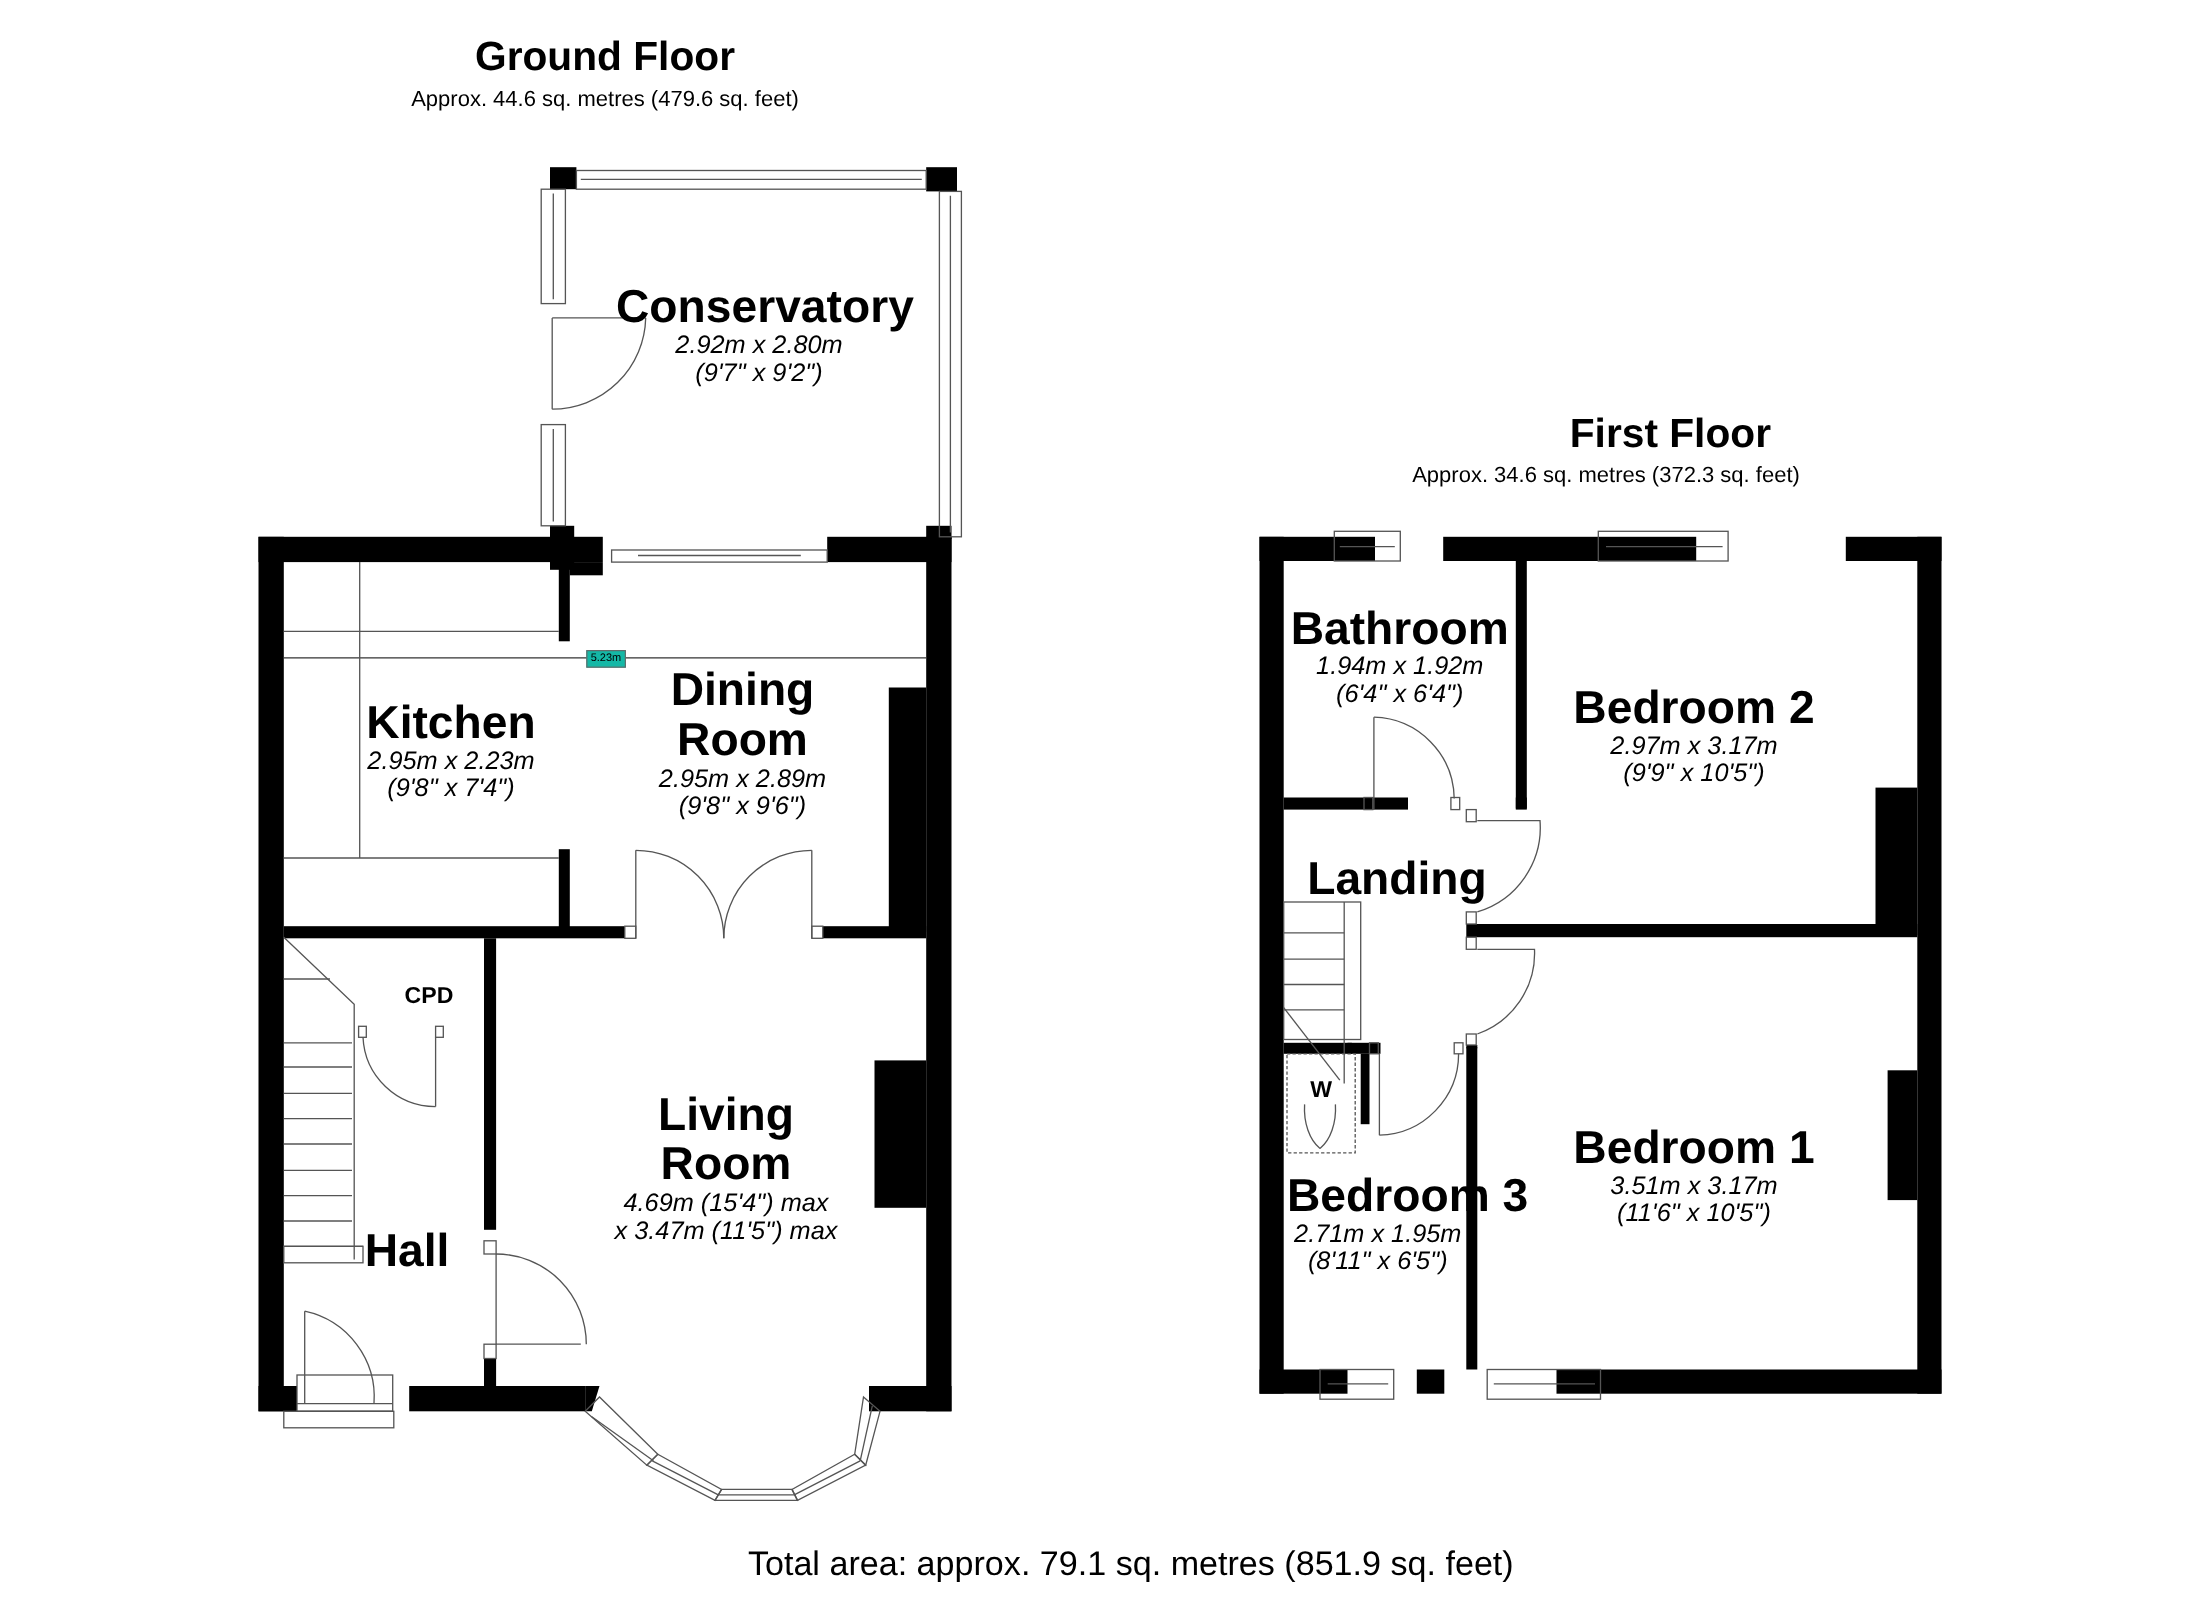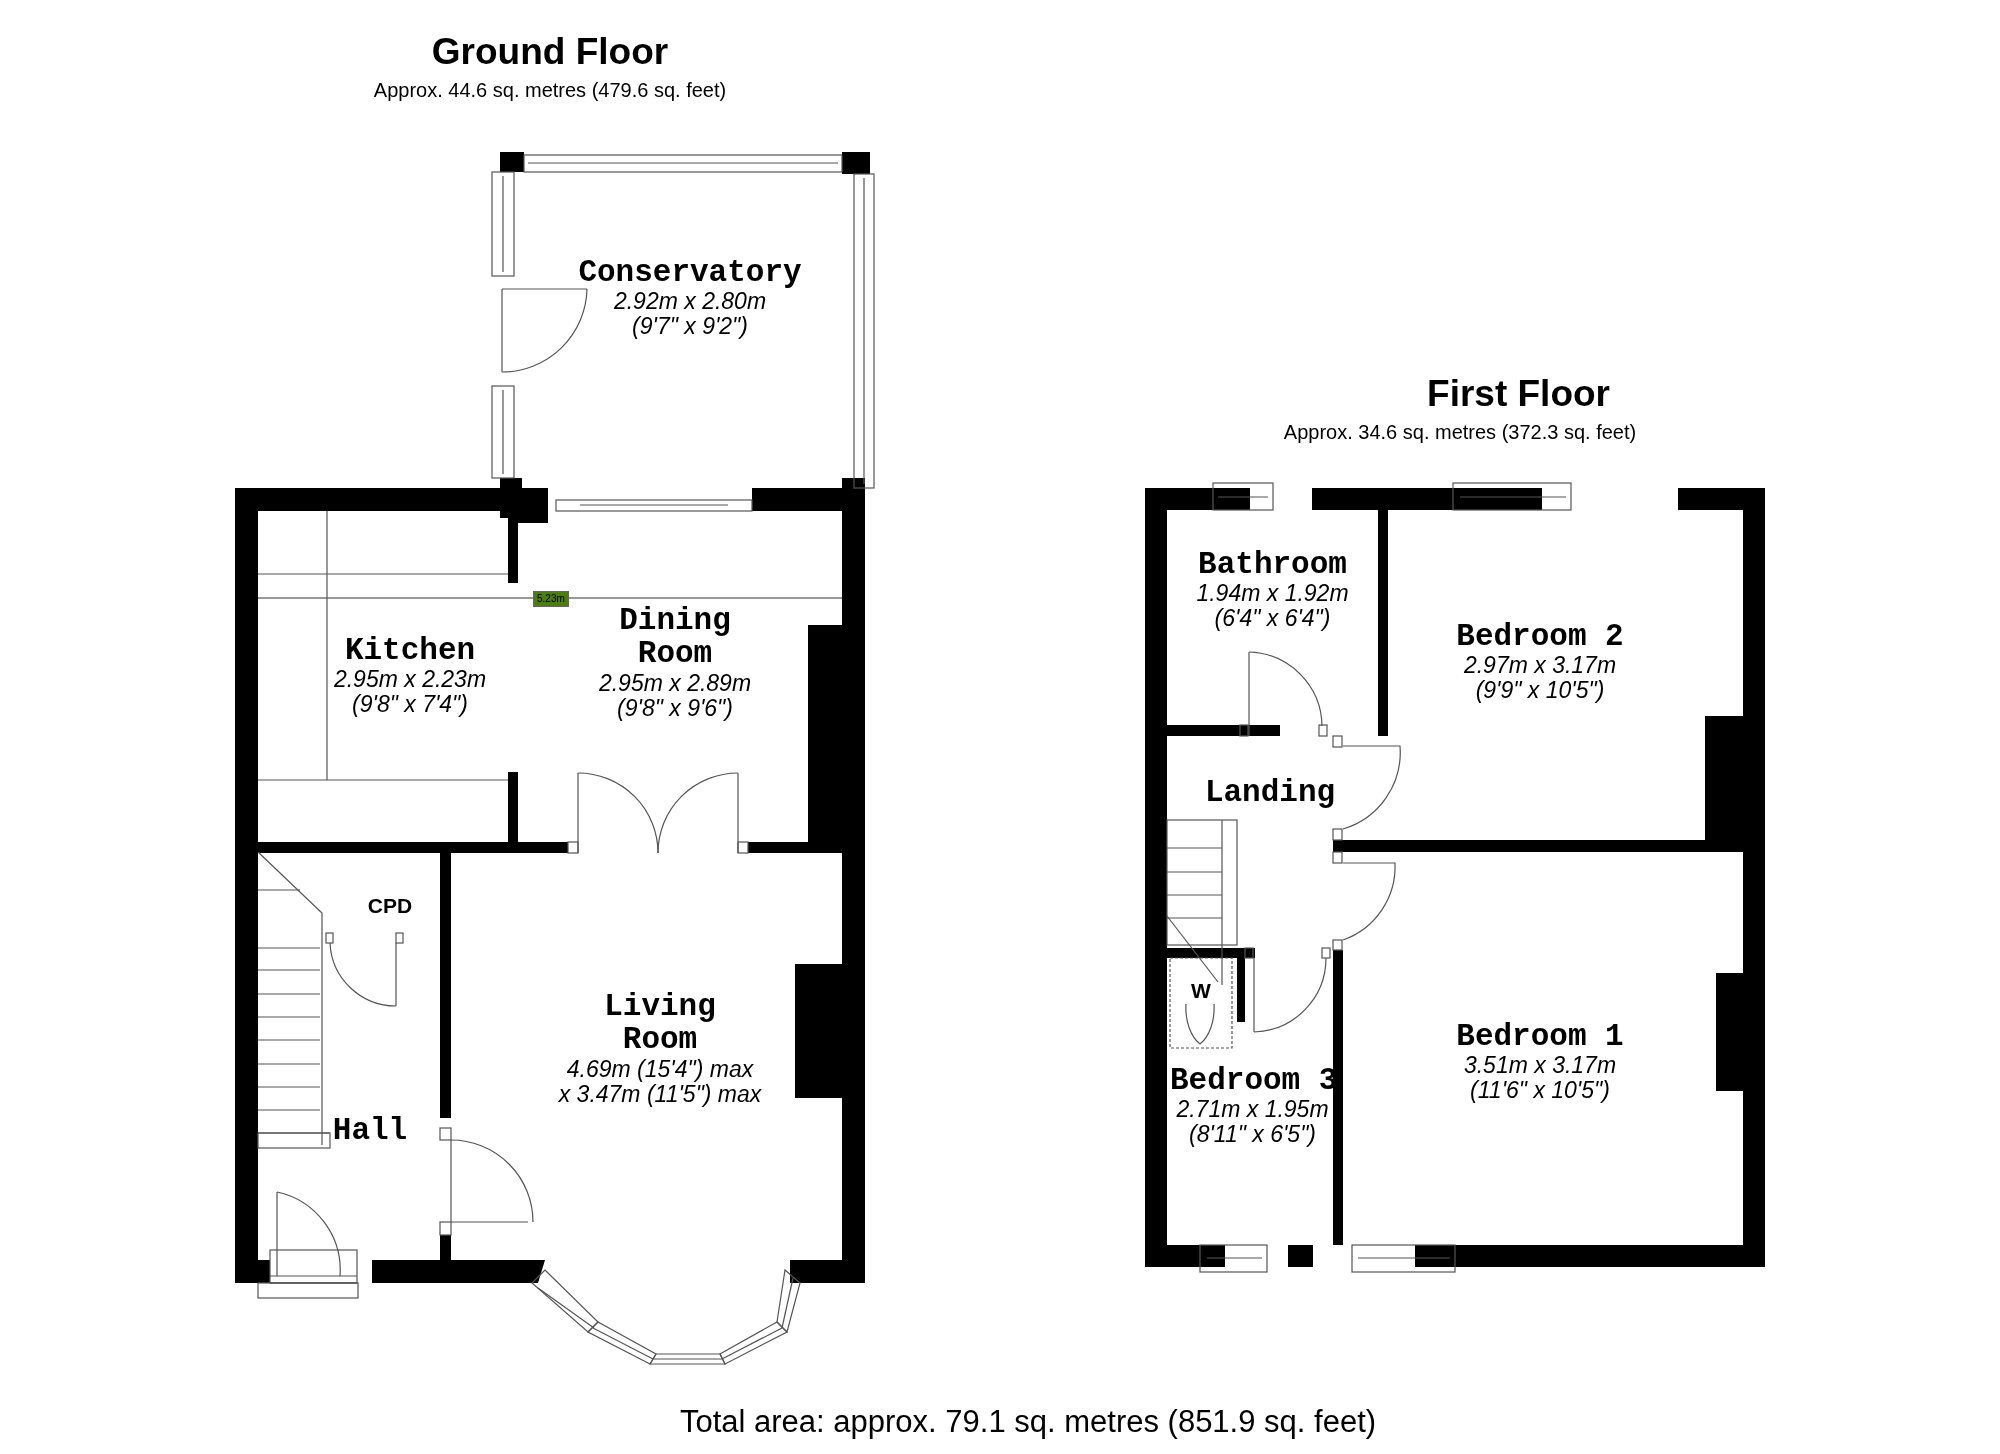--- a/index.html
+++ b/index.html
@@ -2,25 +2,25 @@
 <html><head>
 <meta charset="utf-8">
 <style>
   html, body { margin: 0; padding: 0; background: #ffffff; }
   body { width: 2000px; height: 1454px; position: relative; overflow: hidden;
          font-family: "Liberation Sans", sans-serif; color: #000; }
   svg#plan { position: absolute; left: 0; top: 0; }
   .txt { position: absolute; text-align: center; white-space: nowrap; line-height: 1.08; }
   .floor-title { font-weight: bold; font-size: 37px; }
   .floor-area { font-size: 20px; }
-  .room-name { font-weight: bold; font-size: 31px; display: block; font-family: Liberation Mono, monospace; }
+  .room-name { font-weight: bold; font-size: 42px; display: block; }
   .room-dim { font-size: 23px; display: block; font-style: italic; }
   .small-name { font-weight: bold; font-size: 21px; }
   .total { font-size: 31px; }
-  .dimtag { position: absolute; font-size: 10px; border: 1px solid #666; background: #4d7c0f;
+  .dimtag { position: absolute; font-size: 10px; border: 1px solid #666; background: #14b8a6;
             padding: 1px 3px; line-height: 12px; }
 </style>
 </head>
 <body>
 
 <svg id="plan" width="2000" height="1454" viewBox="0 0 2000 1454">
   <g fill="#000">
 
     <rect x="500" y="152" width="24" height="20"></rect>
     <rect x="842" y="152" width="28" height="22"></rect>

